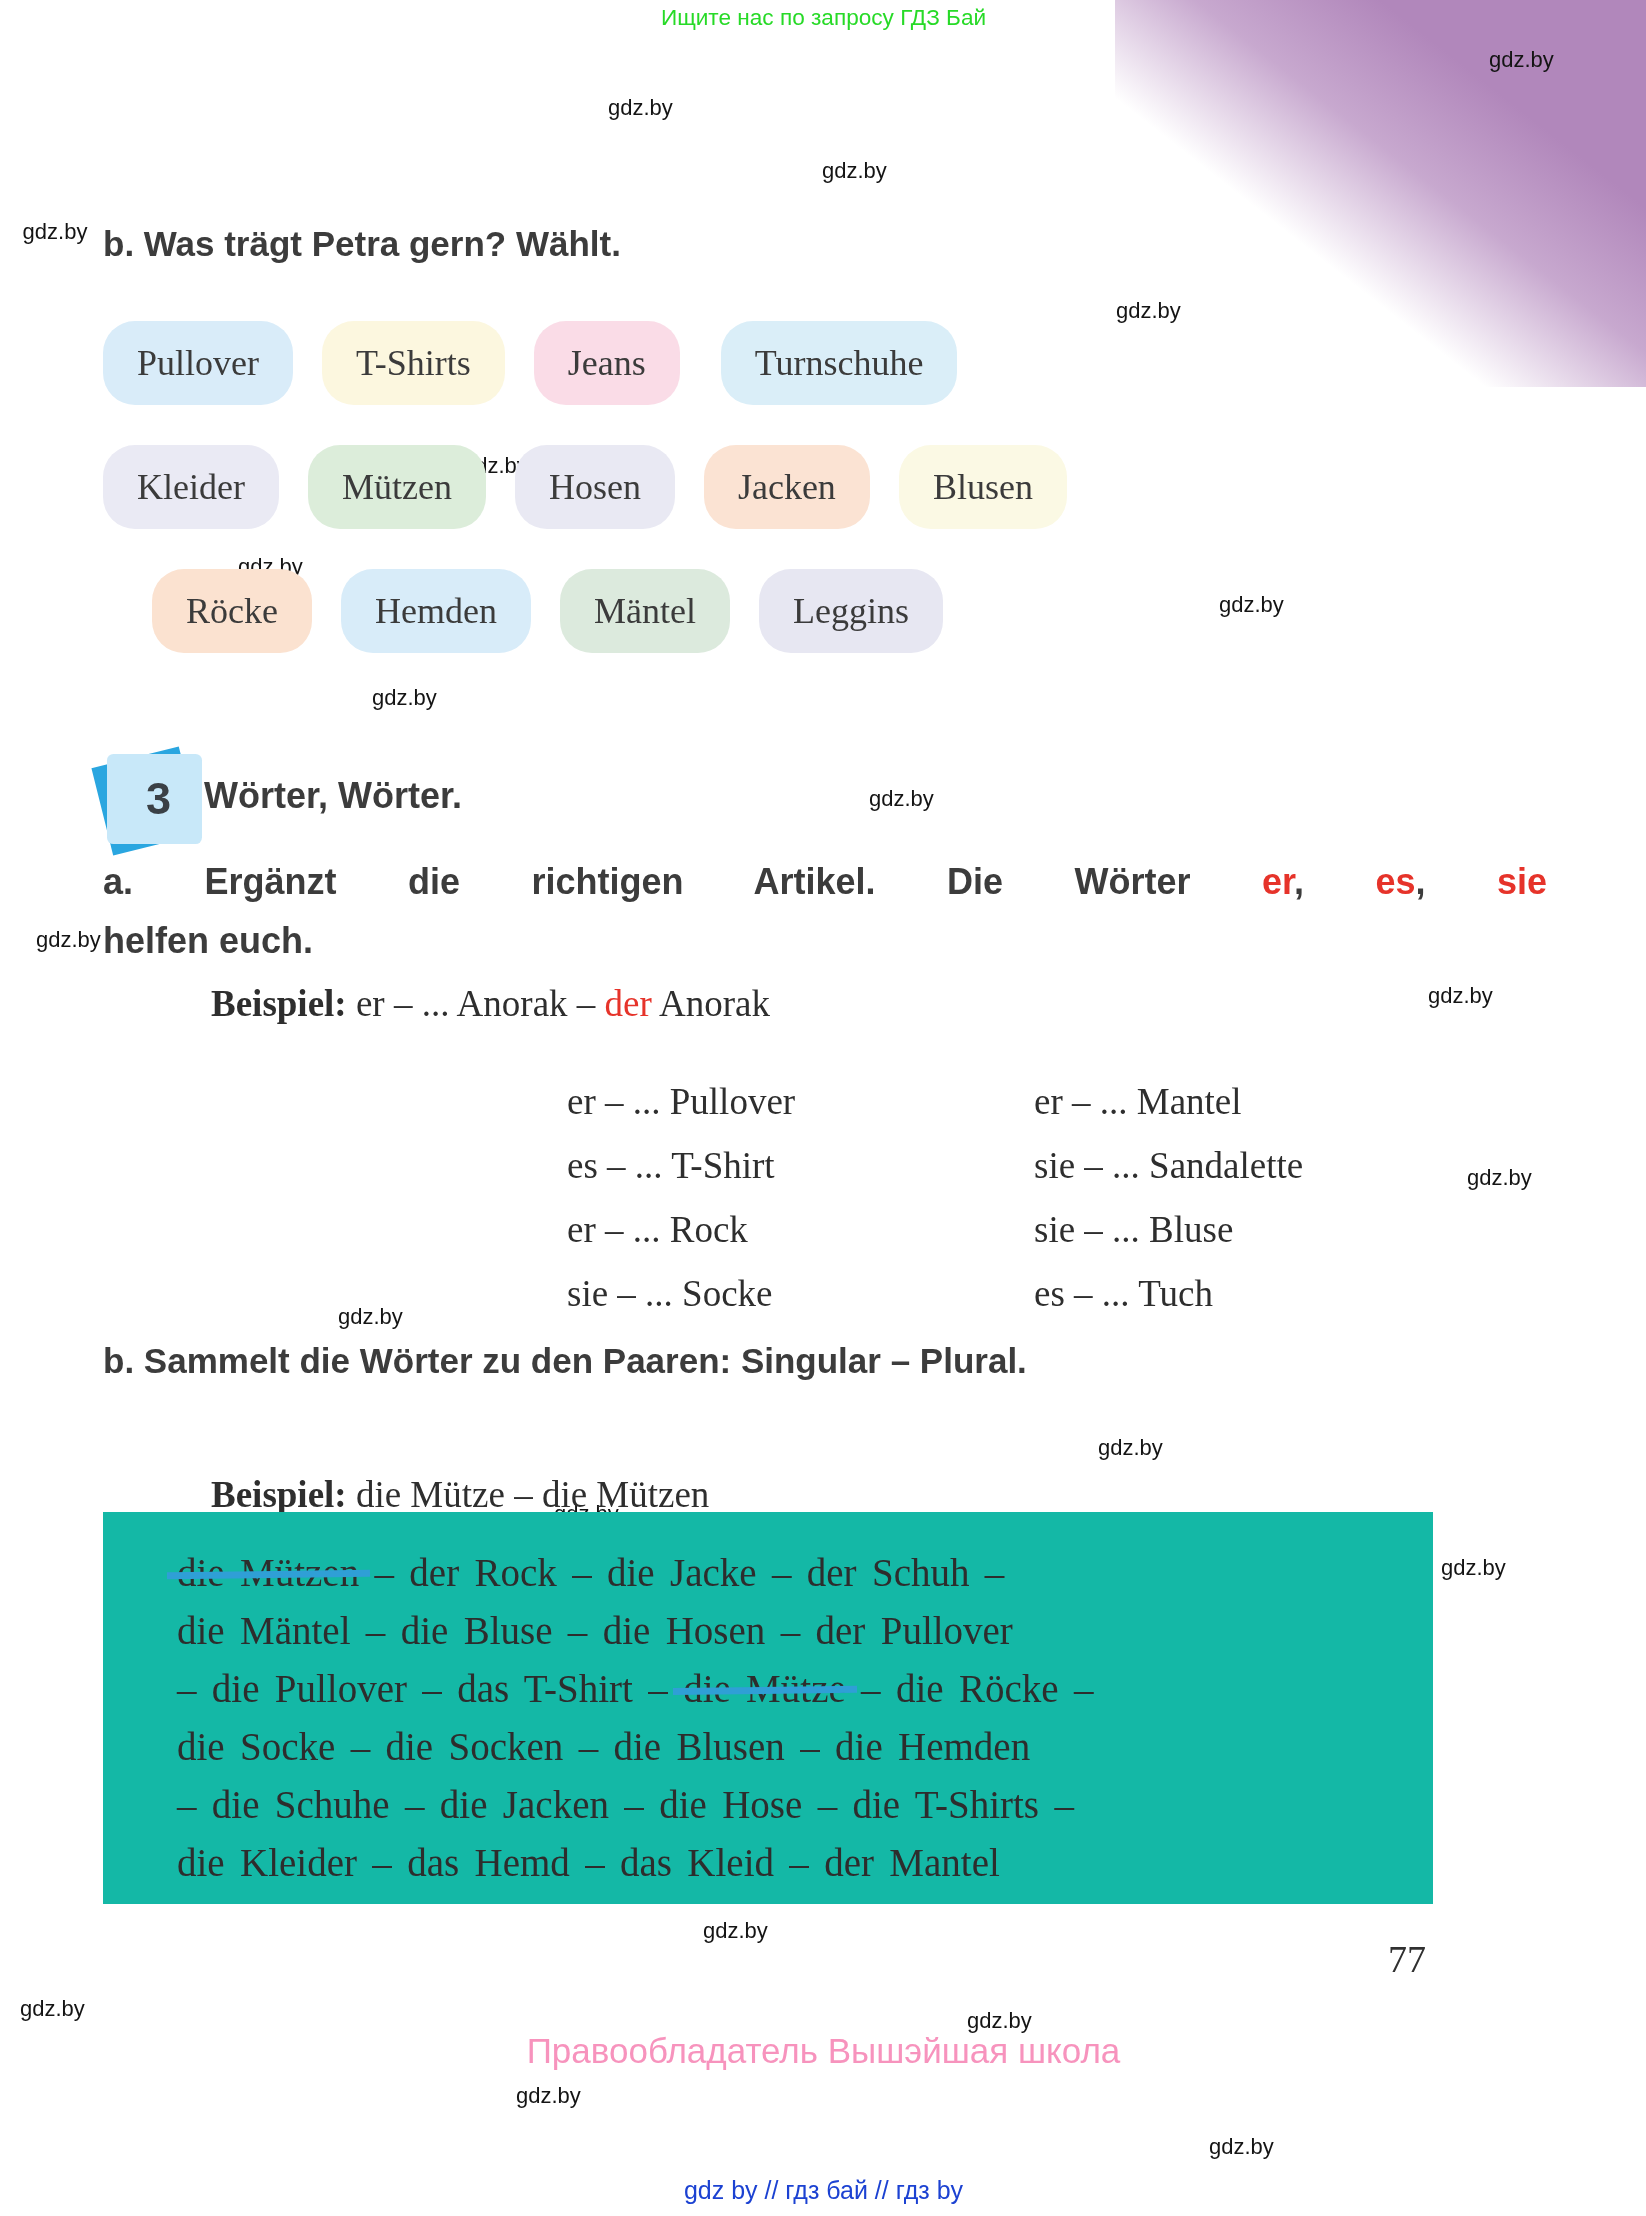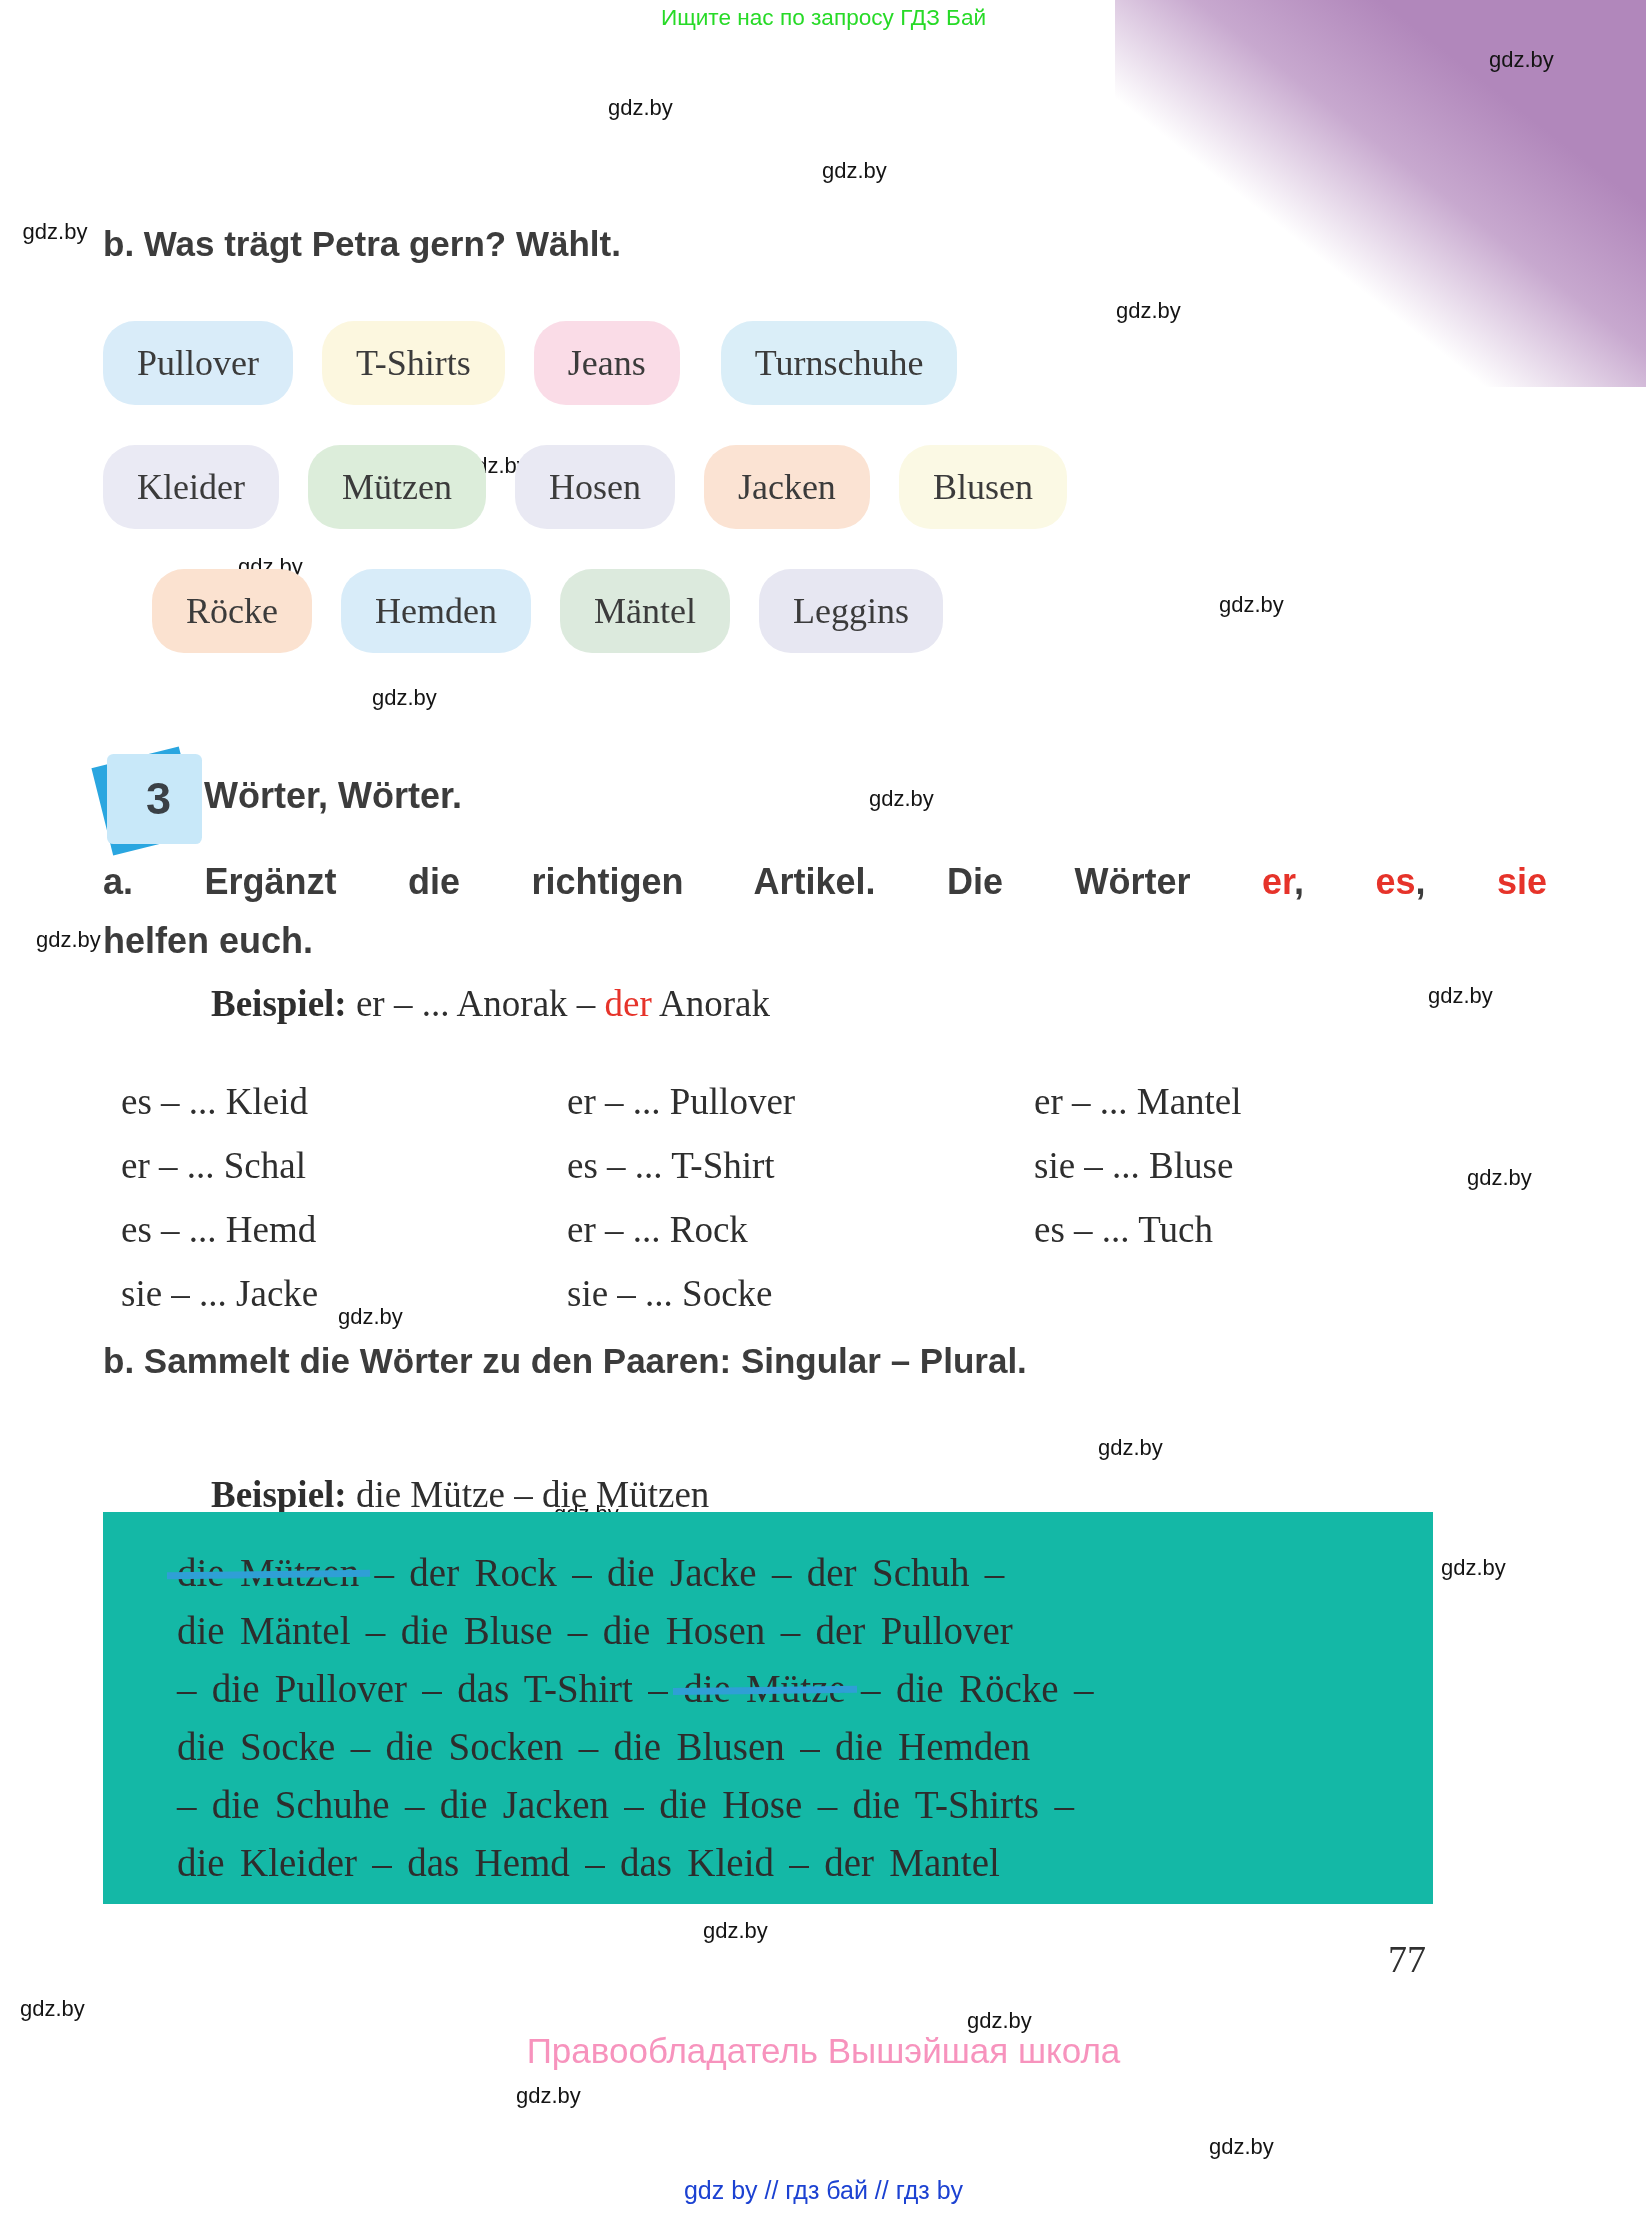--- a/index.html
+++ b/index.html
@@ -139,34 +139,29 @@
     </span>
   </div>
 
   <h2 class="h-sans pos-ex3title">Wörter, Wörter.</h2>
 
   <div class="just-line" id="exA1"><span><span>a.</span></span> <span><span>Ergänzt</span></span> <span><span>die</span></span> <span><span>richtigen</span></span> <span><span>Artikel.</span></span> <span><span>Die</span></span> <span><span>Wörter</span></span> <span><span class="red">er</span><span>,</span></span> <span><span class="red">es</span><span>,</span></span> <span><span class="red">sie</span></span></div>
   <div class="h-sans pos-exA2">helfen euch.</div>
 
   <div class="serif pos-beispielA" id="beispielA"><span class="bold">Beispiel:</span><span> er – ... Anorak – </span><span class="red">der</span><span> Anorak</span></div>
 
-  <div class="col col1" id="col0">
-      <div>es – ... Kleid</div>
-      <div>er – ... Schal</div>
-      <div>es – ... Hemd</div>
-      <div>sie – ... Jacke</div>
-    </div>
   <div class="col col2" id="col1">
       <div>er – ... Pullover</div>
       <div>es – ... T-Shirt</div>
       <div>er – ... Rock</div>
       <div>sie – ... Socke</div>
     </div>
   <div class="col col3" id="col2">
       <div>er – ... Mantel</div>
+      <div>sie – ... Sandalette</div>
       <div>sie – ... Bluse</div>
       <div>es – ... Tuch</div>
     </div>
 
   <h2 class="h-sans pos-bhead">b. Sammelt die Wörter zu den Paaren: Singular – Plural.</h2>
 
   <div class="serif pos-beispielB" id="beispielB"><span class="bold">Beispiel:</span><span> die Mütze – die Mützen</span></div>
 
   <div class="greenbox" id="greenbox">
       <div class="line"><span class="struck">die Mützen</span><span> – der Rock – die Jacke – der Schuh –</span></div>

